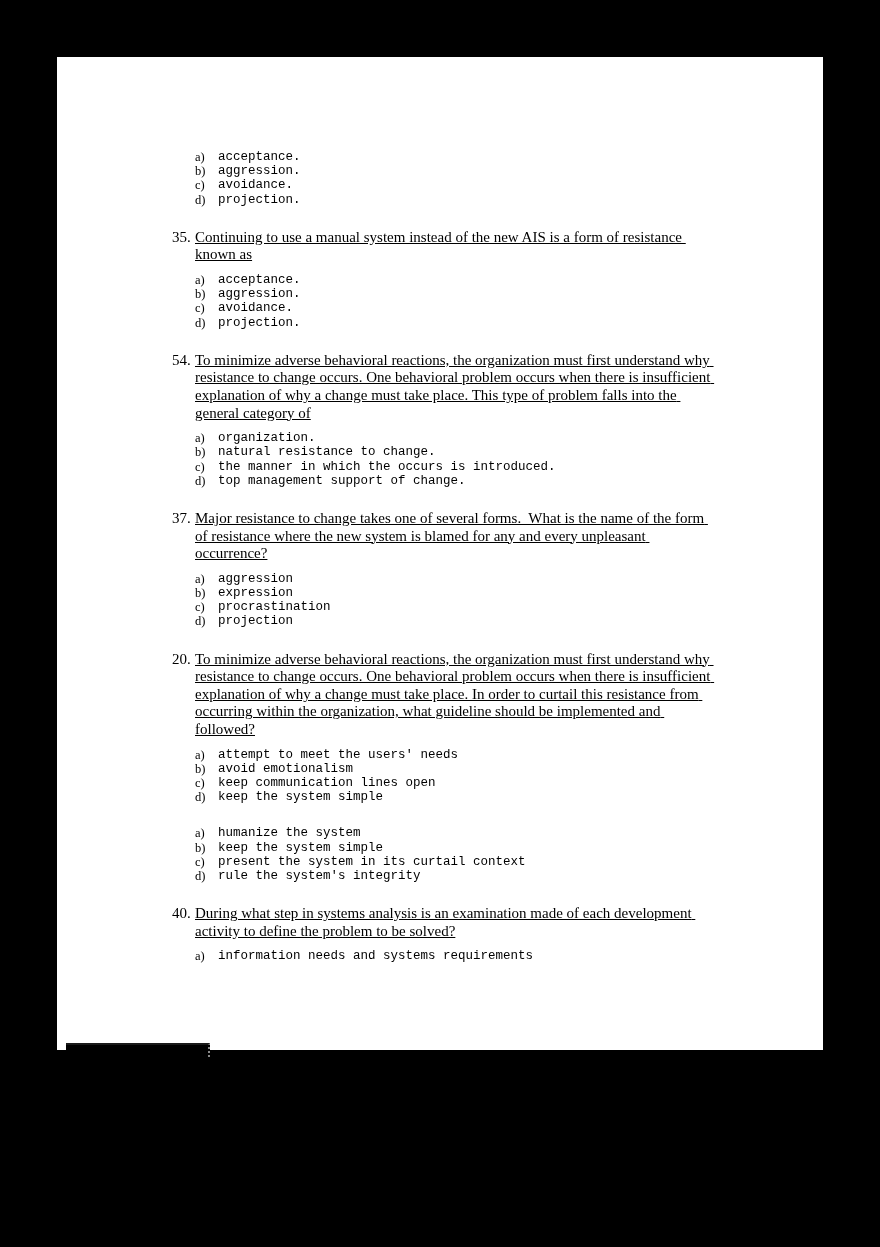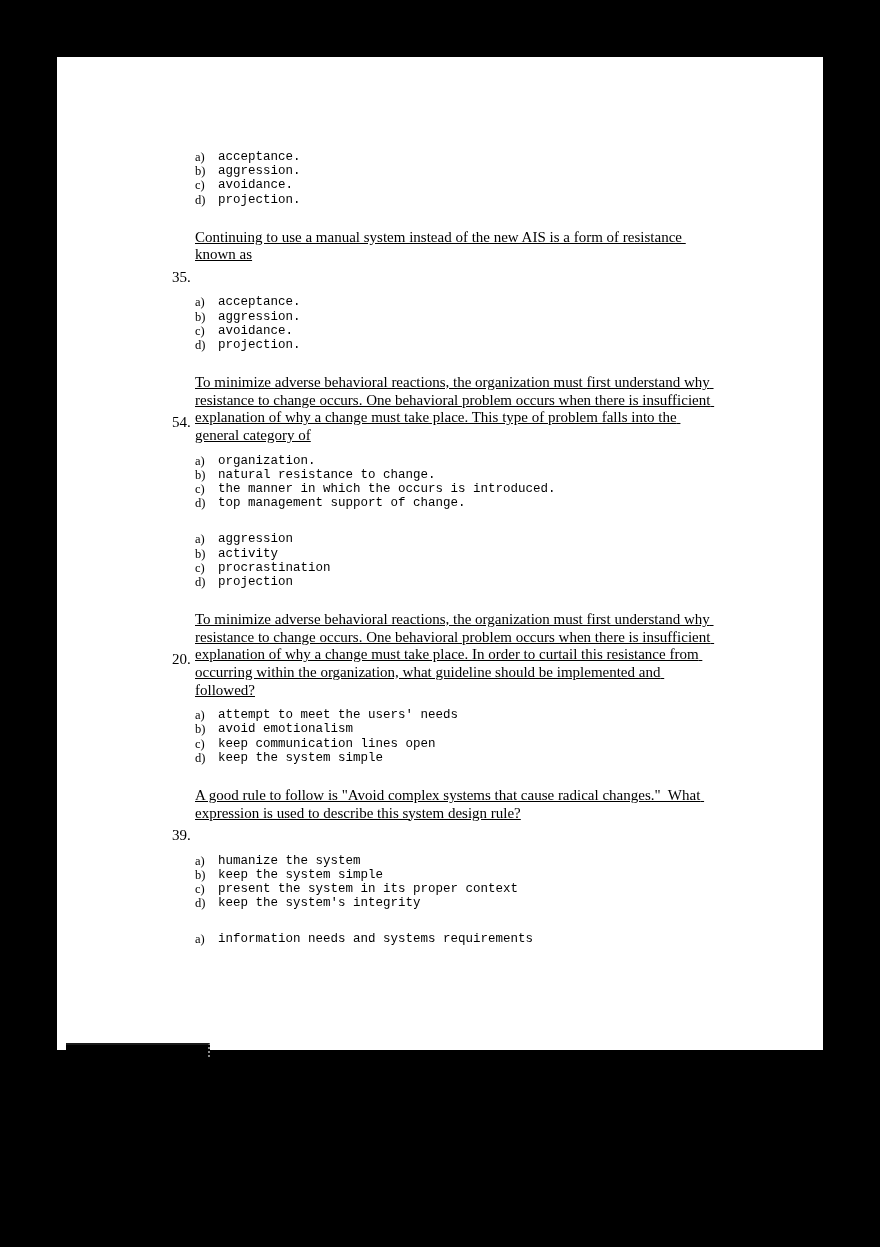--- a/index.html
+++ b/index.html
@@ -29,21 +29,20 @@
   
   .question { margin-top: 22px; }
   .qrow {
     display: flex;
     font-size: 15px;
     line-height: 17.6px;
   }
   .qnum {
     flex: none;
     width: 23px;
-    margin-top: 40px;
   }
   .qtext {
     flex: 1;
     white-space: pre-wrap;
     text-decoration: underline;
   }
   
   .options {
     margin-left: 23px;
     margin-top: 9px;
@@ -138,28 +137,32 @@
           <span class="otext">the manner in which the occurs is introduced.</span>
         </div>
         <div class="option">
           <span class="letter">d)</span>
           <span class="otext">top management support of change.</span>
         </div>
       </div>
     </div>
 
     <div class="question">
+      <div class="qrow">
+        <span class="qnum">37.</span>
+        <div class="qtext">Major resistance to change takes one of several forms.  What is the name of the form of resistance where the new system is blamed for any and every unpleasant occurrence?</div>
+      </div>
       <div class="options">
         <div class="option">
           <span class="letter">a)</span>
           <span class="otext">aggression</span>
         </div>
         <div class="option">
           <span class="letter">b)</span>
-          <span class="otext">activity</span>
+          <span class="otext">expression</span>
         </div>
         <div class="option">
           <span class="letter">c)</span>
           <span class="otext">procrastination</span>
         </div>
         <div class="option">
           <span class="letter">d)</span>
           <span class="otext">projection</span>
         </div>
       </div>
@@ -184,45 +187,45 @@
           <span class="otext">keep communication lines open</span>
         </div>
         <div class="option">
           <span class="letter">d)</span>
           <span class="otext">keep the system simple</span>
         </div>
       </div>
     </div>
 
     <div class="question">
-      <div class="qrow">
-        <span class="qnum">39.</span>
-        <div class="qtext">A good rule to follow is "Avoid complex systems that cause radical changes."  What expression is used to describe this system design rule?</div>
-      </div>
       <div class="options">
         <div class="option">
           <span class="letter">a)</span>
           <span class="otext">humanize the system</span>
         </div>
         <div class="option">
           <span class="letter">b)</span>
           <span class="otext">keep the system simple</span>
         </div>
         <div class="option">
           <span class="letter">c)</span>
-          <span class="otext">present the system in its proper context</span>
-        </div>
-        <div class="option">
-          <span class="letter">d)</span>
-          <span class="otext">keep the system's integrity</span>
-        </div>
-      </div>
-    </div>
-
-    <div class="question">
+          <span class="otext">present the system in its curtail context</span>
+        </div>
+        <div class="option">
+          <span class="letter">d)</span>
+          <span class="otext">rule the system's integrity</span>
+        </div>
+      </div>
+    </div>
+
+    <div class="question">
+      <div class="qrow">
+        <span class="qnum">40.</span>
+        <div class="qtext">During what step in systems analysis is an examination made of each development activity to define the problem to be solved?</div>
+      </div>
       <div class="options">
         <div class="option">
           <span class="letter">a)</span>
           <span class="otext">information needs and systems requirements</span>
         </div>
       </div>
     </div>
 
   </div>
 

